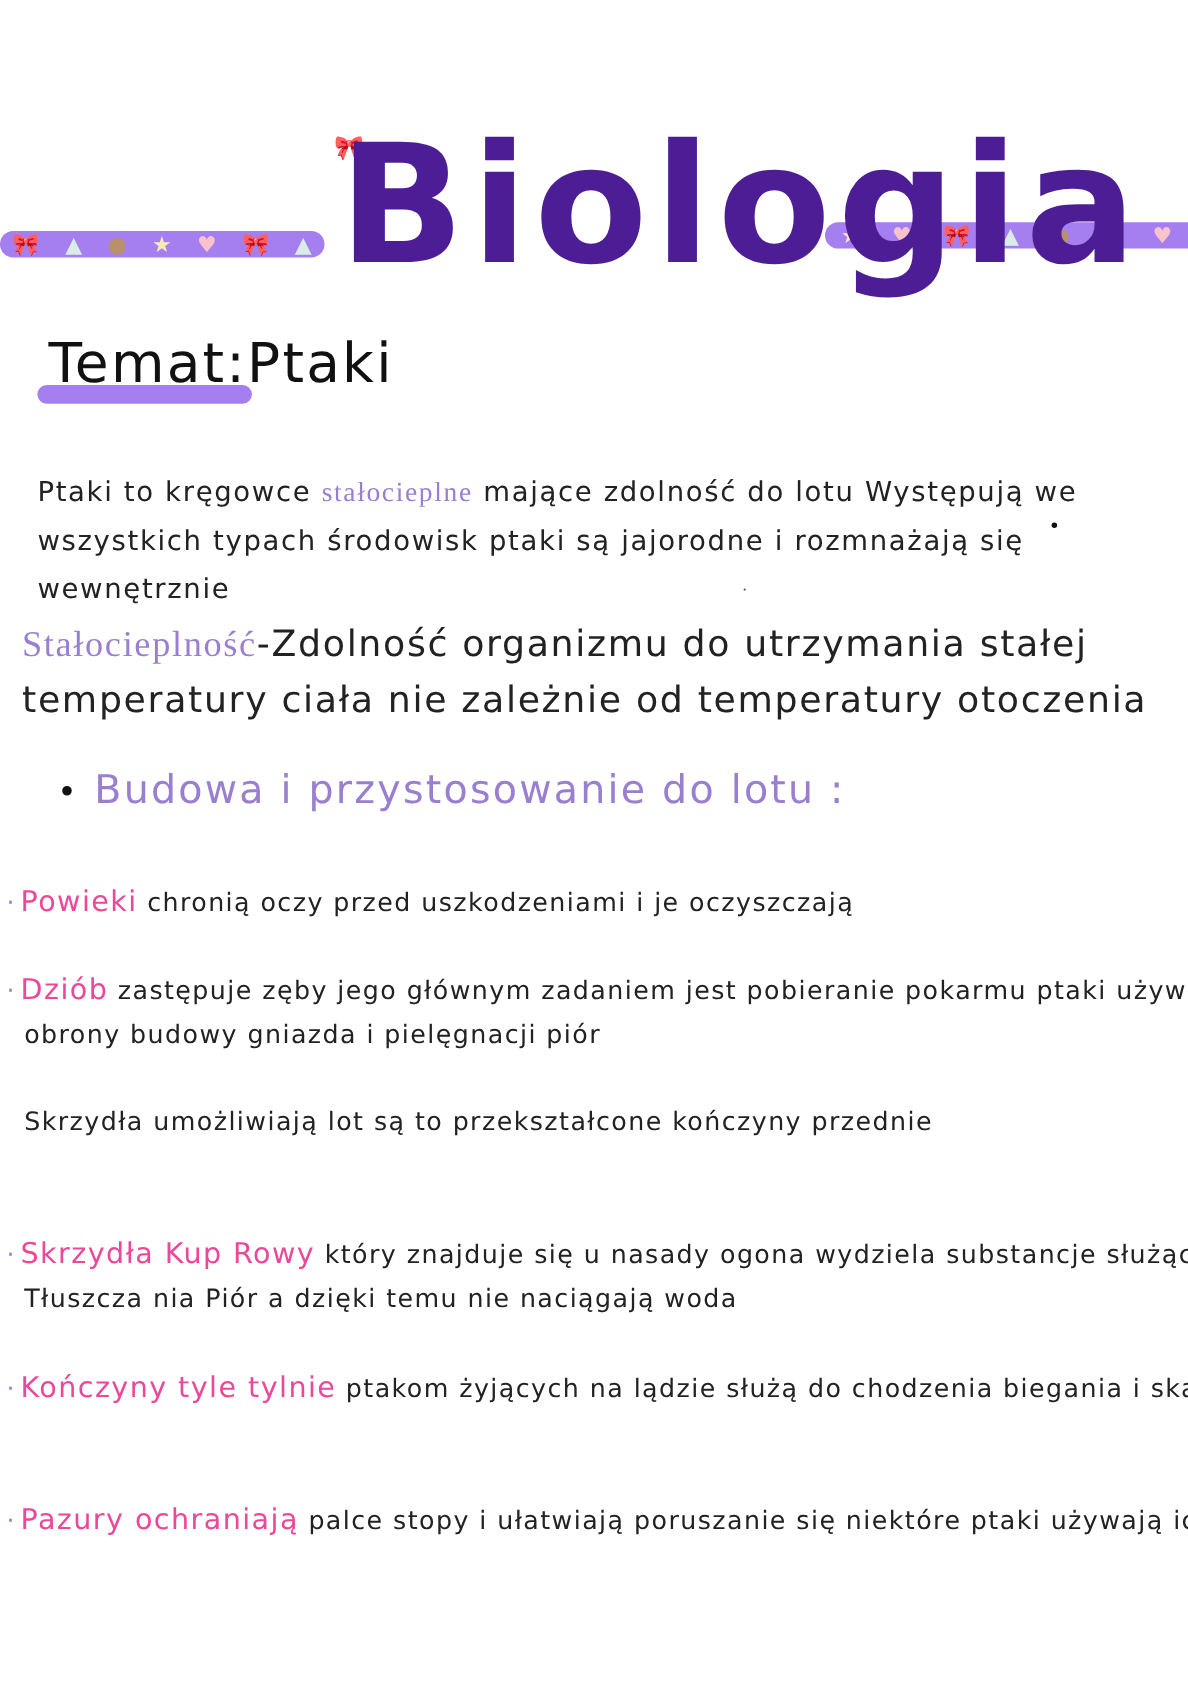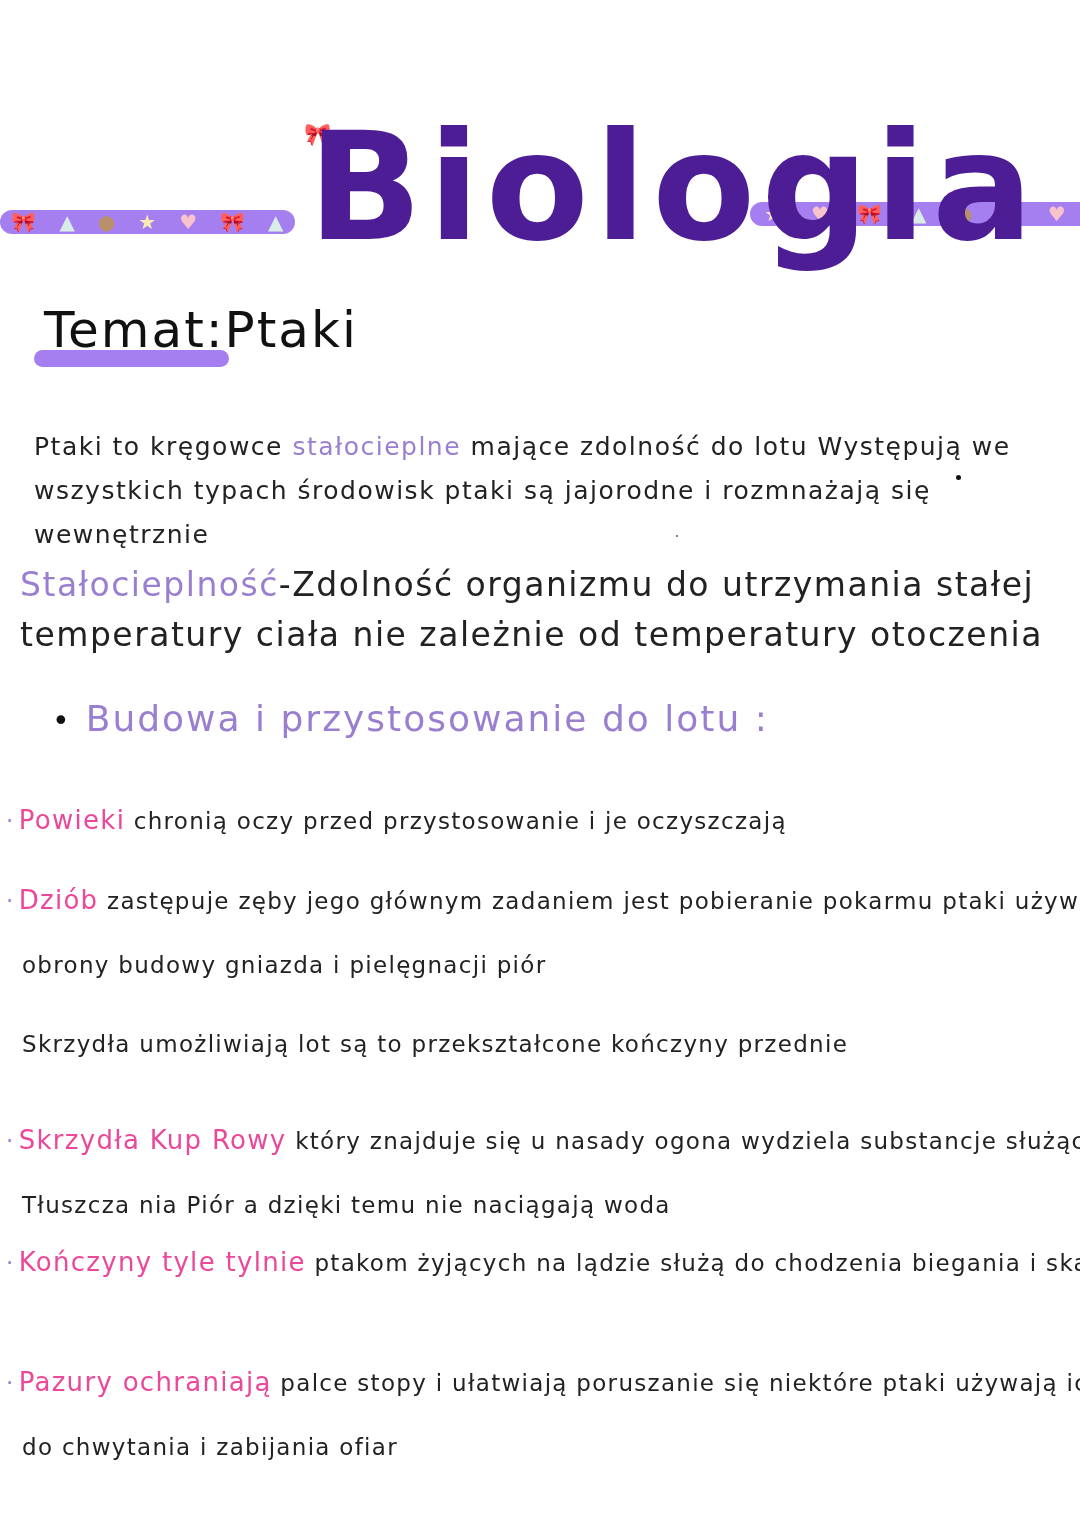--- a/index.html
+++ b/index.html
@@ -1,21 +1,21 @@
 <!DOCTYPE html>
 <html><head>
 <meta charset="utf-8">
 <style>
   html, body { margin: 0; padding: 0; background: #ffffff; }
   body {
     width: 1080px; height: 1528px; position: relative; overflow: hidden;
     font-family: "DejaVu Sans", sans-serif; color: #1a1a1a;
   }
   .abs { position: absolute; }
-  .purple { color: #9a7fd0; }
+  .purple { color: #9a7fd0; font-family: Liberation Serif, serif; }
 
   
   .tape {
     position: absolute; background: #a57ff0; border-radius: 14px;
     display: flex; align-items: center; justify-content: space-around;
   }
   .tape-left { left: 0; top: 210px; width: 295px; height: 24px; }
   .tape-right { left: 750px; top: 202px; width: 330px; height: 24px; border-radius: 14px 0 0 14px; }
   .sticker { font-size: 20px; line-height: 1; }
   .st-bow { color: #f6c9cf; }
@@ -46,21 +46,21 @@
   .dot-small { left: 676px; top: 535px; width: 2px; height: 2px; background:#555; border-radius: 50%; }
 
   .def { left: 20px; top: 560px; width: 1060px; font-size: 33px; line-height: 50px; letter-spacing: 1.5px; color: #222; }
 
   .section { left: 52px; top: 698px; font-size: 36px; letter-spacing: 2px; color: #9a7fd0; }
   .section .bullet { color: #111; margin-right: 14px; font-size: 30px; }
 
   .item { left: 6px; width: 1074px; font-size: 23px; line-height: 40px; letter-spacing: 1.3px; color: #222; white-space: nowrap; }
   .item .mark { color: #9a7fd0; margin-right: 4px; }
   .item .key { color: #ec4899; font-size: 26px; }
-  .item .line2 { padding-left: 16px; margin-top: 24px; }
+  .item .line2 { padding-left: 16px; }
 </style>
 </head>
 <body>
 
 <div class="tape tape-left">
   <span class="sticker st-bow">🎀</span>
   <span class="sticker st-hat">▲</span>
   <span class="sticker st-bear">●</span>
   <span class="sticker st-star">★</span>
   <span class="sticker st-heart">♥</span>
@@ -95,21 +95,21 @@
 
 <div class="abs def">
   <span class="purple">Stałocieplność</span><span>-Zdolność organizmu do utrzymania stałej temperatury ciała nie zależnie od temperatury otoczenia</span>
 </div>
 
 <div class="abs section">
   <span class="bullet">•</span><span>Budowa i przystosowanie do lotu :</span>
 </div>
 
 <div class="abs item" style="top:800px">
-  <div><span class="mark">·</span><span class="key">Powieki</span><span> chronią oczy przed przystosowanie i je oczyszczają</span></div>
+  <div><span class="mark">·</span><span class="key">Powieki</span><span> chronią oczy przed uszkodzeniami i je oczyszczają</span></div>
 </div>
 
 <div class="abs item" style="top:880px">
   <div><span class="mark">·</span><span class="key">Dziób</span><span> zastępuje zęby jego głównym zadaniem jest pobieranie pokarmu ptaki używają go do</span></div>
   <div class="line2">obrony budowy gniazda i pielęgnacji piór</div>
 </div>
 
 <div class="abs item" style="top:1000px">
   <div class="line2">Skrzydła umożliwiają lot są to przekształcone kończyny przednie</div>
 </div>
@@ -118,14 +118,13 @@
   <div><span class="mark">·</span><span class="key">Skrzydła Kup Rowy</span><span> który znajduje się u nasady ogona wydziela substancje służące do na</span></div>
   <div class="line2">Tłuszcza nia Piór a dzięki temu nie naciągają woda</div>
 </div>
 
 <div class="abs item" style="top:1242px">
   <div><span class="mark">·</span><span class="key">Kończyny tyle tylnie</span><span> ptakom żyjących na lądzie służą do chodzenia biegania i skakanie w</span></div>
 </div>
 
 <div class="abs item" style="top:1362px">
   <div><span class="mark">·</span><span class="key">Pazury ochraniają</span><span> palce stopy i ułatwiają poruszanie się niektóre ptaki używają ich także</span></div>
-  <div class="line2">do chwytania i zabijania ofiar</div>
 </div>
 
 </body></html>

